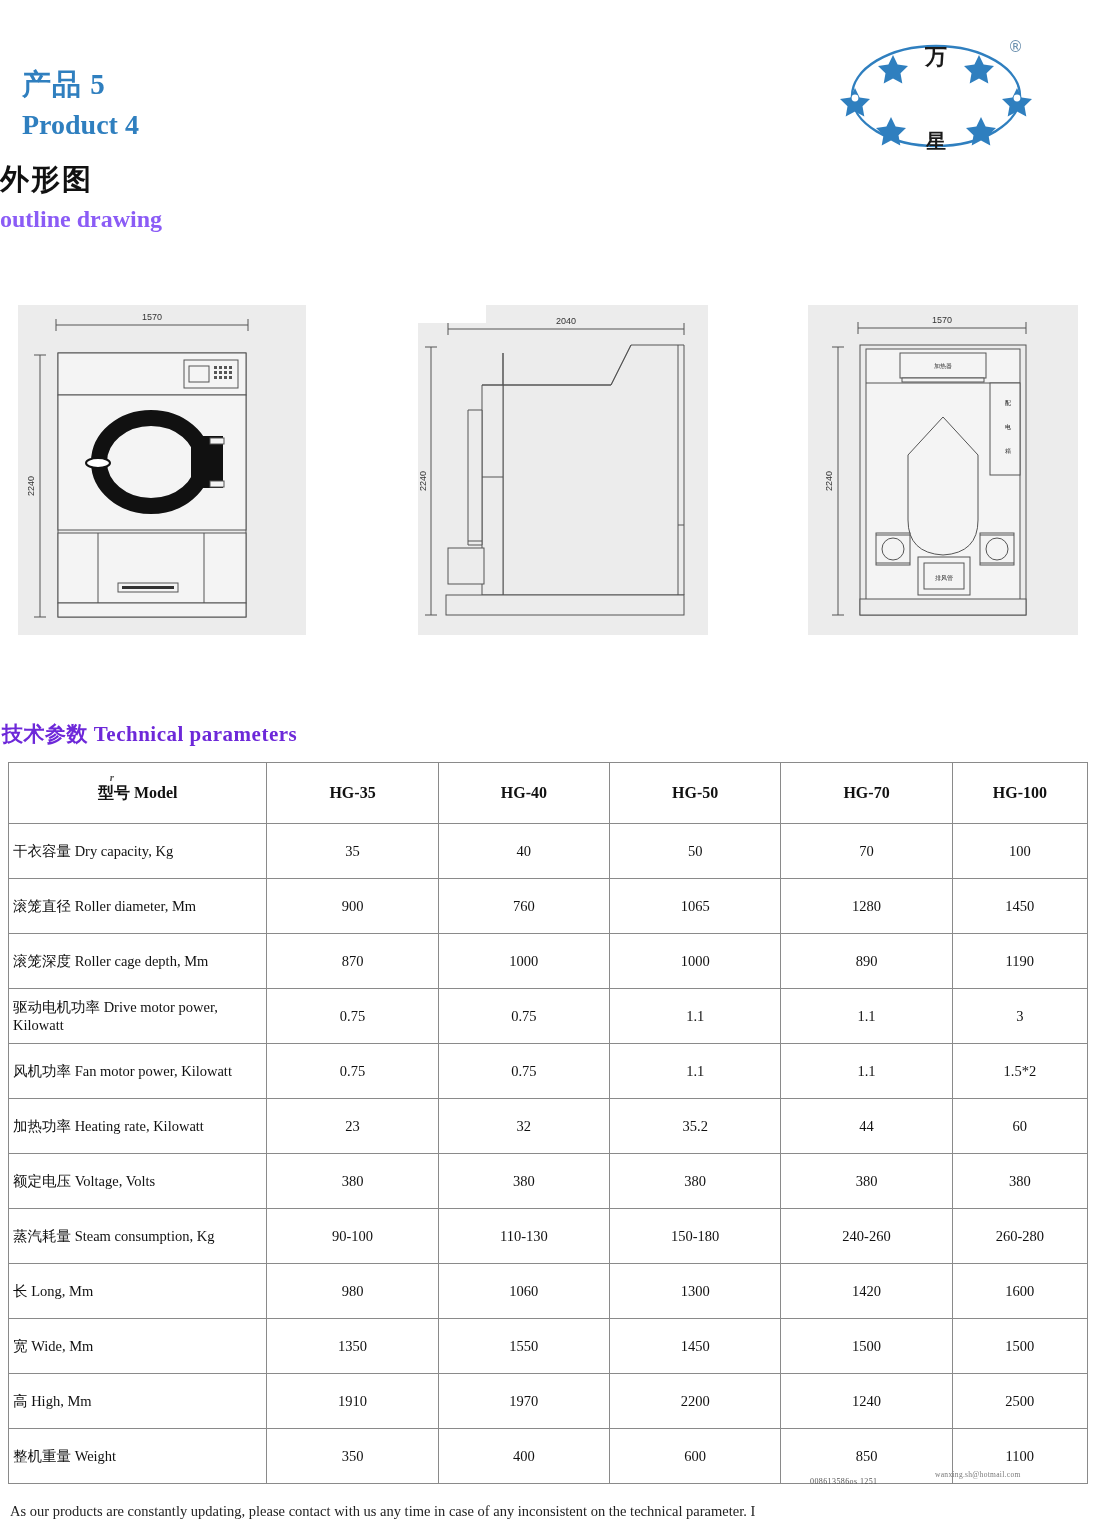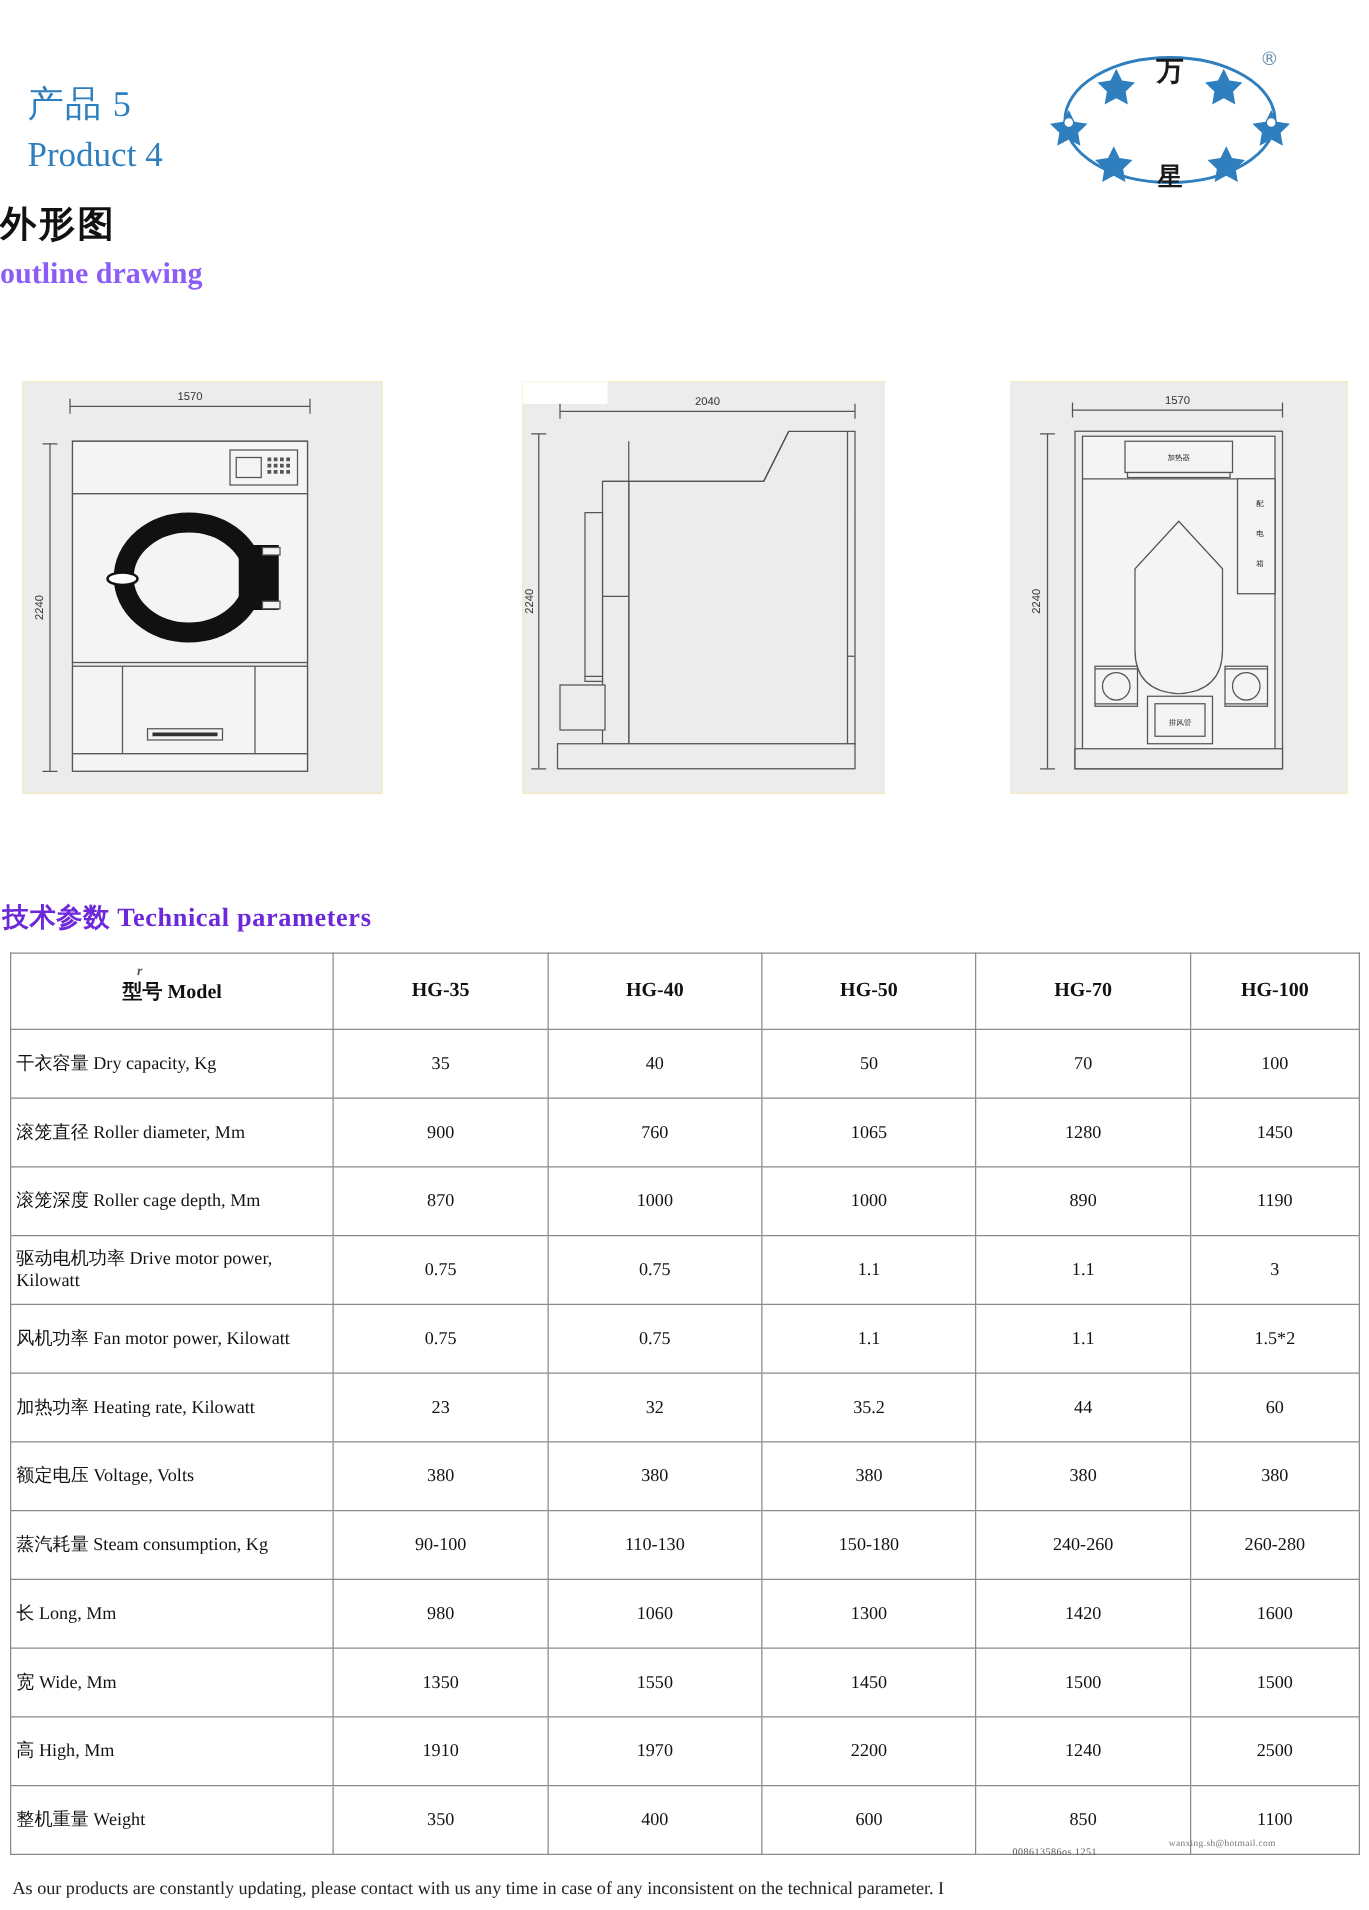--- a/index.html
+++ b/index.html
@@ -7,39 +7,39 @@
     width:1095px;height:1528px;
     background:#ffffff;
     font-family:"Liberation Serif","DejaVu Serif",serif;
     position:relative;overflow:hidden;
     color:#1a1a1a;
   }
   
   .header{position:absolute;left:0;top:0;width:1095px;height:180px;}
   .product-title{
     position:absolute;left:22px;top:66px;
-    color:#2f7fbf;font-weight:normal;line-height:1.26;
+    color:#2f7fbf;font-weight:bold;line-height:1.26;
   }
   .product-title .cn{font-size:29px;display:block;letter-spacing:1px;}
   .product-title .en{font-size:28px;display:block;margin-top:4px;}
 
   .logo{position:absolute;left:836px;top:26px;width:206px;height:142px;}
   .logo svg{display:block;}
 
   
   .drawing-title{position:absolute;left:0;top:160px;width:1012px;}
   .drawing-title .cn{font-size:29px;font-weight:bold;letter-spacing:2px;color:#111;}
   .drawing-title .en{font-size:24px;font-weight:bold;margin-top:6px;color:#8b5cf6;}
 
   
   .drawings{position:absolute;left:18px;top:305px;width:1060px;height:330px;}
-  .dwg{position:absolute;top:0;height:330px;background:#fde047;text-align:right;}
+  .dwg{position:absolute;top:0;height:330px;background:#737373;text-align:right;}
   .dwg svg{display:block;}
   #dwg-front{left:0;width:288px;}
-  #dwg-side{left:400px;width:290px;}
+  #dwg-side{left:400px;width:290px;border-radius:17px;}
   #dwg-rear{left:790px;width:270px;}
 
   
   .section-heading{
     position:absolute;left:2px;top:720px;
     font-size:21px;font-weight:bold;color:#6d28d9;letter-spacing:.5px;
   }
 
   
   .spec-table{

